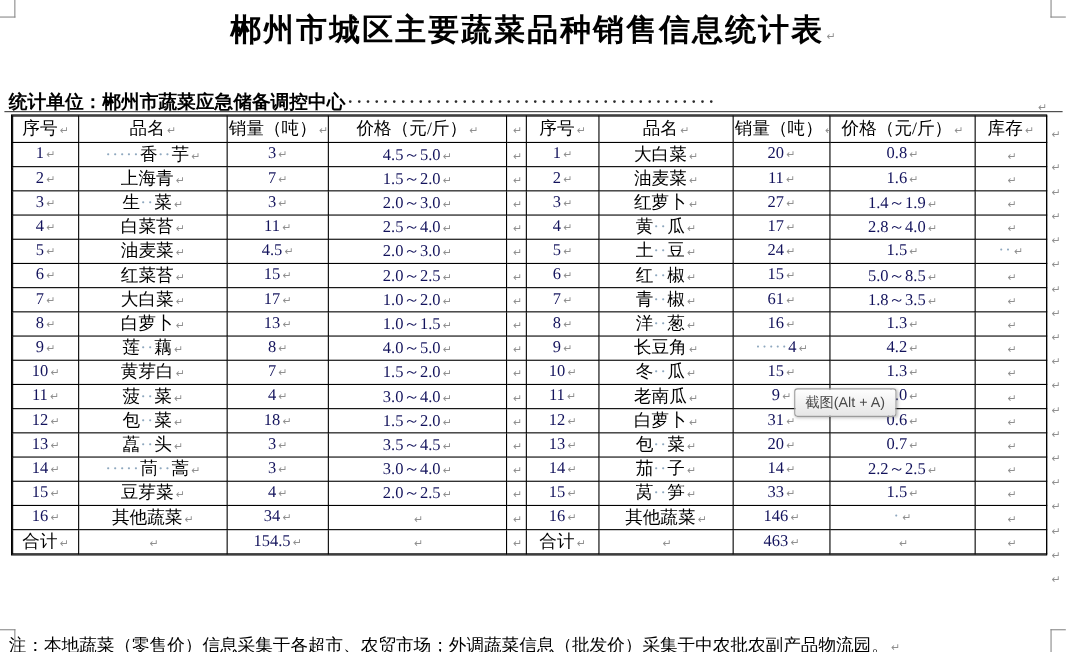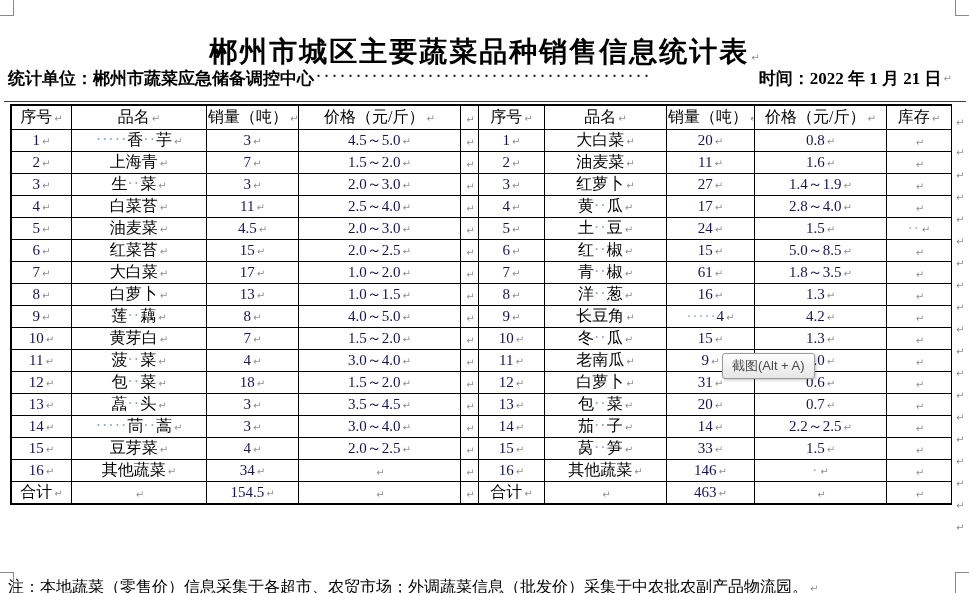--- a/index.html
+++ b/index.html
@@ -12,27 +12,27 @@
     color:#000;
   }
   
   .crop{position:absolute;width:13px;}
   .crop.tl{left:0;top:0;height:15px;border-right:1px solid #8a8a8a;border-bottom:1px solid #8a8a8a;}
   .crop.tr{left:955px;top:0;height:15px;border-left:1px solid #8a8a8a;border-bottom:1px solid #8a8a8a;}
   .crop.bl{left:0;top:572px;height:20px;border-right:1px solid #8a8a8a;border-top:1px solid #8a8a8a;}
   .crop.br{left:955px;top:572px;height:20px;border-left:1px solid #8a8a8a;border-top:1px solid #8a8a8a;}
 
   .title{
-    position:absolute;left:0;top:33px;width:100%;
+    position:absolute;left:0;top:8px;width:100%;
     text-align:center;font-size:28px;font-weight:bold;letter-spacing:2px;
     white-space:nowrap;
   }
   .subtitle{
-    position:absolute;left:8px;top:67px;width:944px;
-    display:flex;align-items:center;
+    position:absolute;left:8px;top:81px;width:944px;
+    display:flex;align-items:flex-end;
     font-size:17px;font-weight:bold;white-space:nowrap;
   }
   .subtitle .dots{
     flex:1 1 auto;overflow:hidden;
     letter-spacing:3px;color:#2b2b2b;font-weight:bold;
     margin:0 2px;font-size:15px;position:relative;top:-2px;
   }
   .top-rule{
     position:absolute;left:4px;top:101px;width:962px;height:0;
     border-top:1px solid #3c3c3c;
@@ -90,21 +90,20 @@
 <div class="crop tl"></div>
 <div class="crop tr"></div>
 <div class="crop bl"></div>
 <div class="crop br"></div>
 
 <div class="title"><span>郴州市城区主要蔬菜品种销售信息统计表</span><span class="pil">↵</span></div>
 
 <div class="subtitle">
   <span>统计单位：郴州市蔬菜应急储备调控中心</span>
   <span class="dots">··········································</span>
-  <span>时间：2022 年 1 月 21 日</span>
   <span class="pil">↵</span>
 </div>
 
 <div class="top-rule"></div>
 
 <div class="table-wrap">
   <table class="t">
     <colgroup>
       <col style="width:60px">
         <col style="width:135px">

